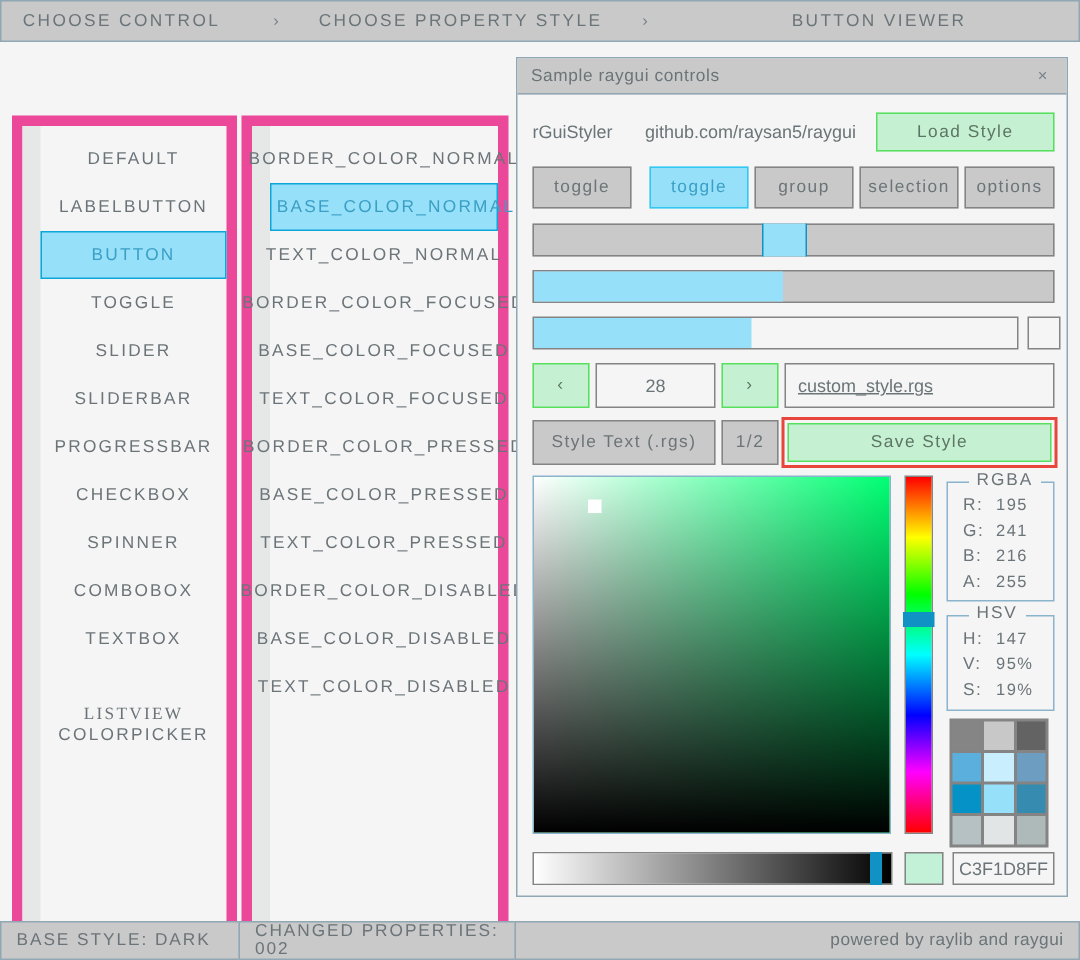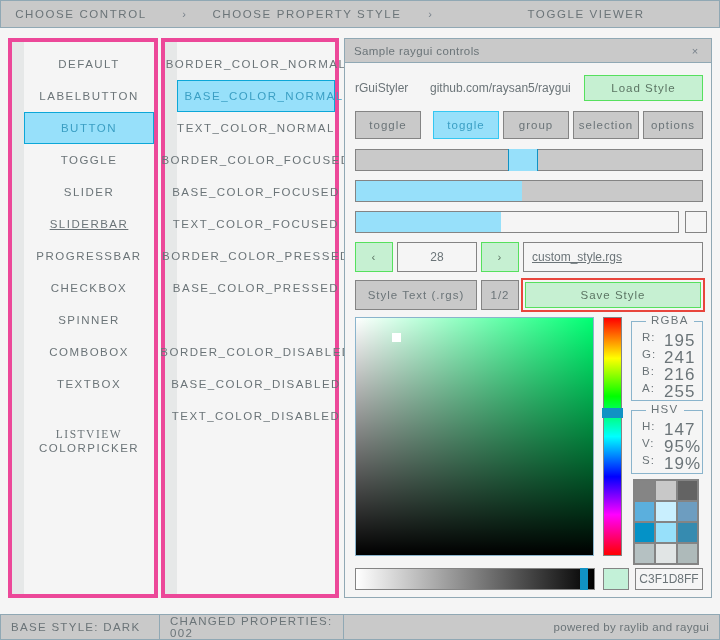--- a/index.html
+++ b/index.html
@@ -31,21 +31,22 @@
     display: flex; align-items: center; justify-content: center;
   }
   #tb-choose-control { width: 160px; }
   #tb-choose-prop { width: 200px; }
   #tb-style-viewer { flex: 1; }
 
   
   .listpanel {
     position: absolute;
     background: #f5f5f5;
-    border: 4px solid #ec4899;
+    border: 7px solid #ec4899;
+    margin-top: 39px;
   }
   .listpanel .scrolltrack {
     position: absolute; left: 0; top: 0; bottom: 0; width: 12px;
     background: #e6e8e8;
   }
   .listitem {
     position: absolute;
     left: 12px; right: 0;
     height: 32px;
     display: flex; align-items: center; justify-content: center;
@@ -136,21 +137,21 @@
   .groupbox {
     position: absolute;
     border: 1px solid #8ab4cc;
   }
   .groupbox .gtitle {
     position: absolute; top: -8px; left: 14px;
     background: #f5f5f5; padding: 0 5px;
     color: #6b7478; font-size: 11.5px; letter-spacing: 1.3px;
   }
   .chan { position: absolute; color: #6b7478; font-size: 11.5px; letter-spacing: 1px; }
-  .chanv { position: absolute; color: #6b7478; font-size: 17px; letter-spacing: 1px; }
+  .chanv { position: absolute; color: #6b7478; font-size: 11px; letter-spacing: 1px; }
 
   #palette {
     position: absolute;
     background: #848484;
     display: grid;
     grid-template-columns: repeat(3, 1fr);
     grid-template-rows: repeat(4, 1fr);
     gap: 2px; padding: 2px;
   }
   #palette div { width: 100%; height: 100%; cursor: pointer; }
@@ -173,41 +174,41 @@
   #sb-credit { flex: 1; justify-content: flex-end; letter-spacing: .3px; }
 </style>
 </head>
 <body>
 
 <div id="toolbar">
   <div class="tb-seg" id="tb-choose-control">CHOOSE CONTROL</div>
   <div class="tb-arrow">›</div>
   <div class="tb-seg" id="tb-choose-prop">CHOOSE PROPERTY STYLE</div>
   <div class="tb-arrow">›</div>
-  <div class="tb-seg" id="tb-style-viewer">TOGGLE VIEWER</div>
+  <div class="tb-seg" id="tb-style-viewer">BUTTON VIEWER</div>
 </div>
 
 <div class="listpanel" id="left-panel">
   <div class="scrolltrack"></div>
 <div class="listitem" style="top: 6px;">
       <span>DEFAULT</span>
     </div>
     <div class="listitem" style="top: 38px;">
       <span>LABELBUTTON</span>
     </div>
     <div class="listitem sel" style="top: 70px;">
       <span>BUTTON</span>
     </div>
     <div class="listitem" style="top: 102px;">
       <span>TOGGLE</span>
     </div>
     <div class="listitem" style="top: 134px;">
       <span>SLIDER</span>
     </div>
-    <div class="listitem" style="top: 166px; text-decoration: underline;">
+    <div class="listitem" style="top: 166px;">
       <span>SLIDERBAR</span>
     </div>
     <div class="listitem" style="top: 198px;">
       <span>PROGRESSBAR</span>
     </div>
     <div class="listitem" style="top: 230px;">
       <span>CHECKBOX</span>
     </div>
     <div class="listitem" style="top: 262px;">
       <span>SPINNER</span>
@@ -244,20 +245,23 @@
       <span>BASE_COLOR_FOCUSED</span>
     </div>
     <div class="listitem" style="top: 166px;">
       <span>TEXT_COLOR_FOCUSED</span>
     </div>
     <div class="listitem" style="top: 198px;">
       <span>BORDER_COLOR_PRESSED</span>
     </div>
     <div class="listitem" style="top: 230px; align-items: center;">
       <span>BASE_COLOR_PRESSED</span>
+    </div>
+    <div class="listitem" style="top: 262px;">
+      <span>TEXT_COLOR_PRESSED</span>
     </div>
     <div class="listitem" style="top: 294px;">
       <span>BORDER_COLOR_DISABLED</span>
     </div>
     <div class="listitem" style="top: 326px; text-align: right;">
       <span>BASE_COLOR_DISABLED</span>
     </div>
     <div class="listitem" style="top: 358px;">
       <span>TEXT_COLOR_DISABLED</span>
     </div>

